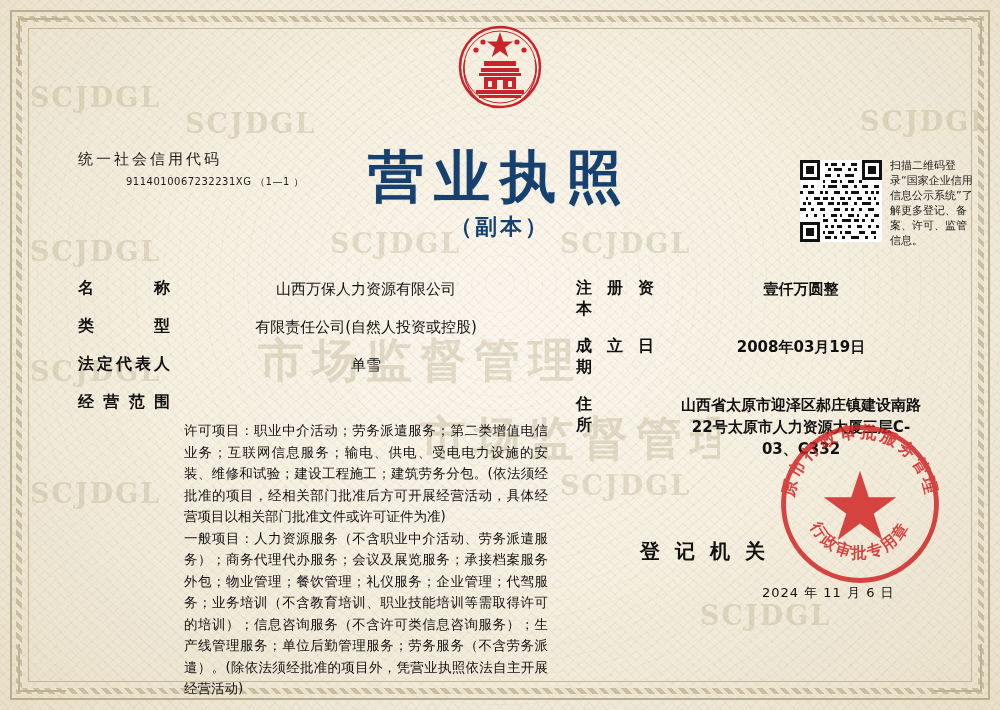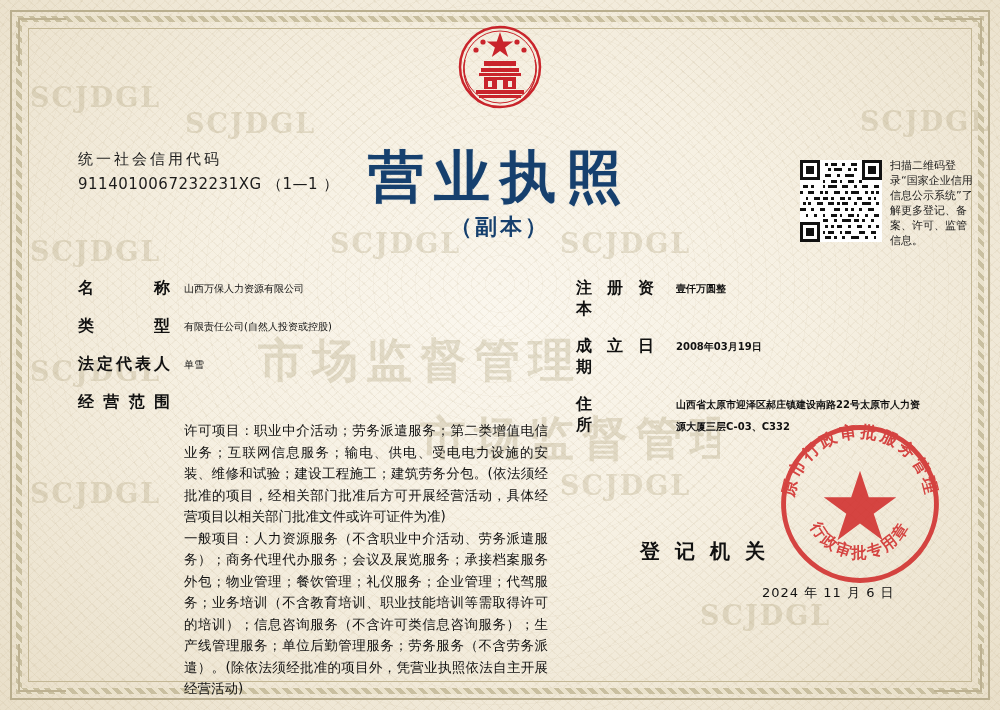--- a/index.html
+++ b/index.html
@@ -68,39 +68,39 @@
     text-shadow:0 0 1px rgba(20,60,110,.4);
   }
   .subtitle{
     position:absolute;left:0;right:0;top:212px;text-align:center;
     font-size:22px;letter-spacing:3px;color:#16406e;font-weight:700;
   }
 
   
   .code-block{position:absolute;left:78px;top:150px;color:#1b1b1b;}
   .code-label{font-size:15px;letter-spacing:3px;}
-  .code-value{font-size:15px;margin-top:6px;letter-spacing:.5px;}
+  .code-value{font-size:10px;margin-top:6px;letter-spacing:.5px;margin-left:48px;}
 
   
   .qr-wrap{position:absolute;right:118px;top:160px;}
   .qr{width:82px;height:82px;display:block;}
   .qr-note{
     position:absolute;right:24px;top:158px;width:86px;
     font-size:11px;line-height:15px;color:#1b1b1b;letter-spacing:0;
   }
 
   
   .fields{position:absolute;left:78px;top:278px;width:470px;color:#111;}
   .row{display:flex;margin-bottom:16px;}
   .lbl{
     width:92px;flex:0 0 92px;font-size:16px;font-weight:700;color:#111;
     text-align:justify;text-align-last:justify;letter-spacing:0;
   }
   .val{font-size:14.5px;line-height:22px;color:#111;padding-left:14px;flex:1;}
-  .val.big{font-size:10px;}
+  .val.big{font-size:15px;text-align:center;}
 
   .scope .val{font-size:13.5px;line-height:21.5px;text-align:justify;}
 
   .fields-right{position:absolute;left:576px;top:278px;width:350px;color:#111;}
   .fields-right .lbl{width:78px;flex:0 0 78px;}
   .fields-right .val{padding-left:22px;font-weight:bold;}
 
   
   .reg-auth{
     position:absolute;left:640px;top:538px;font-size:20px;font-weight:700;letter-spacing:4px;color:#111;

